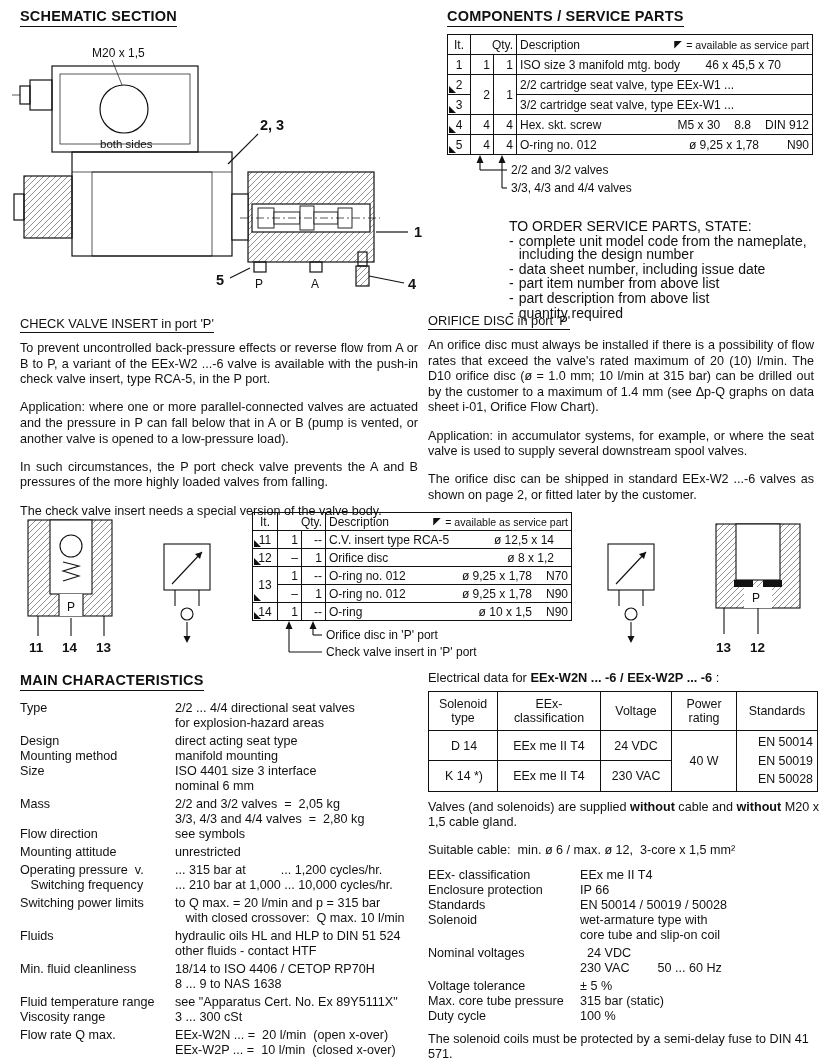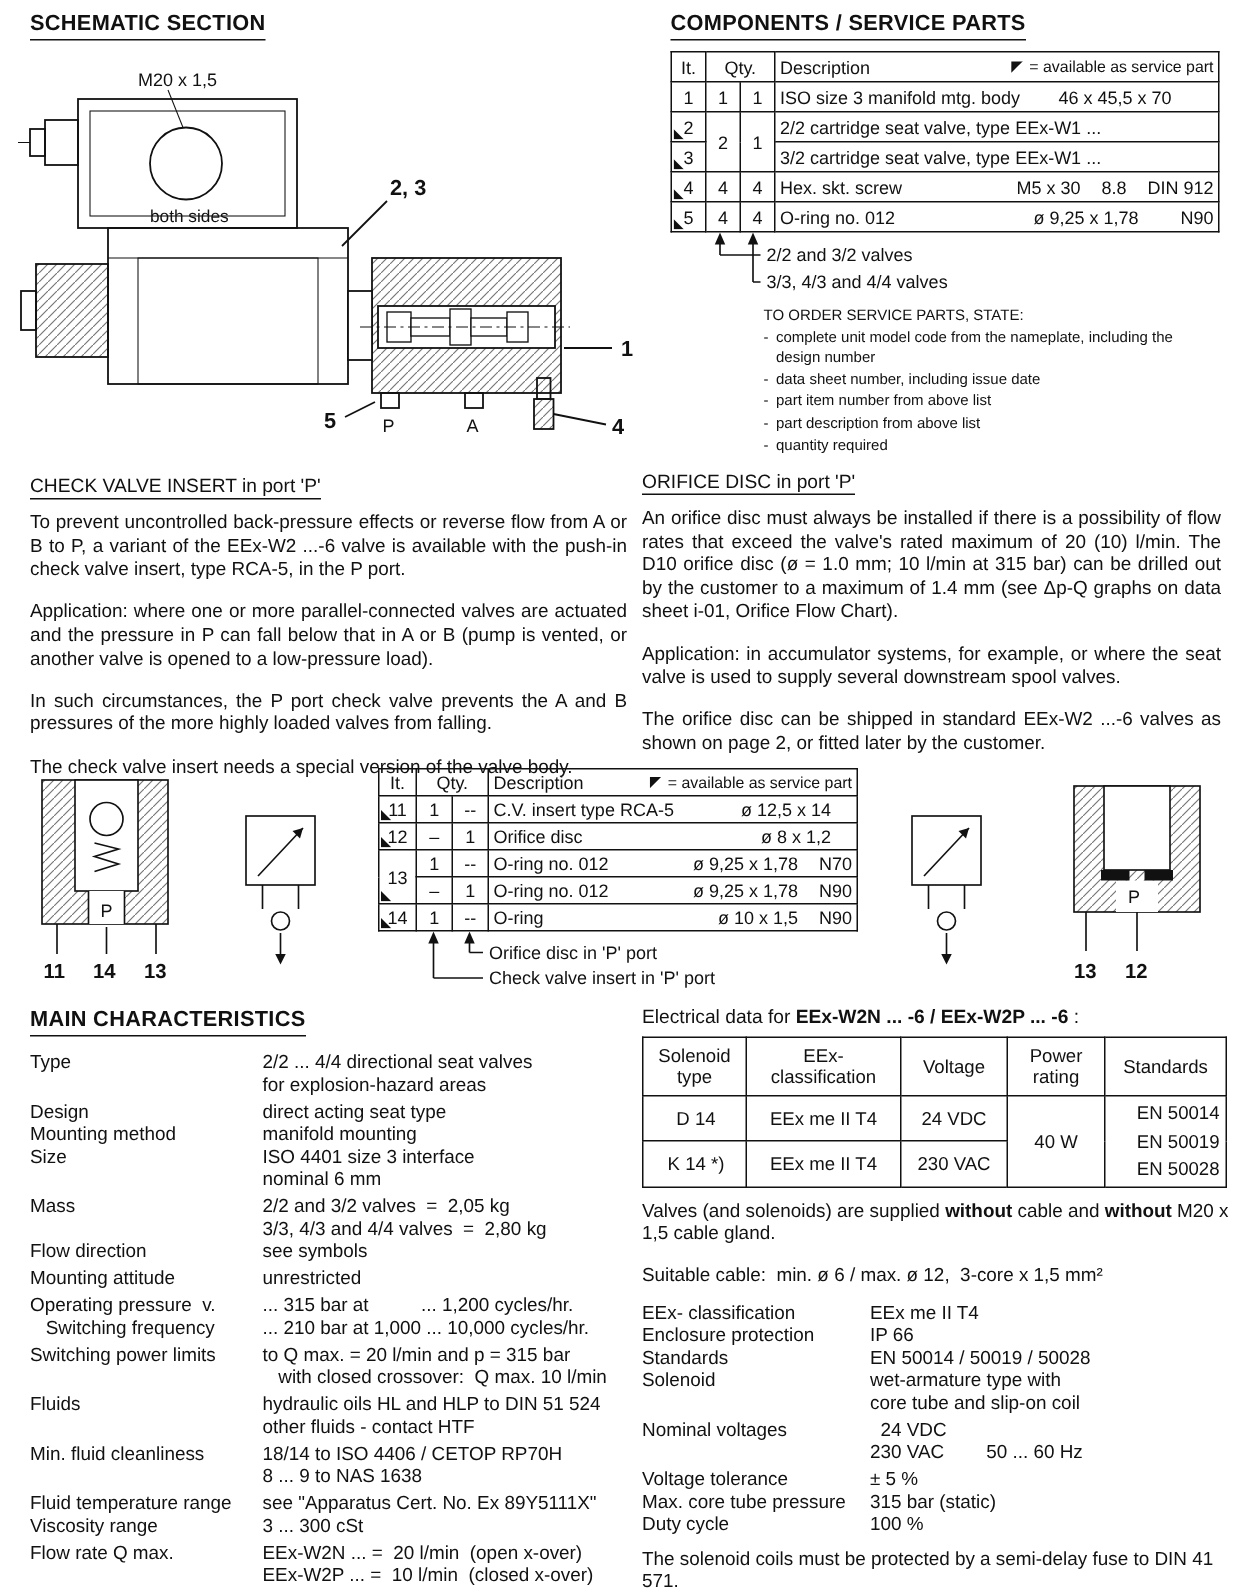--- a/index.html
+++ b/index.html
@@ -8,30 +8,30 @@
   .abs{position:absolute}
   .h1{font-size:14.5px;font-weight:bold;border-bottom:1.6px solid #111;display:inline-block;padding-bottom:2px;letter-spacing:.2px}
   .h2{font-size:12.8px;border-bottom:1.2px solid #111;display:inline-block;padding-bottom:1px}
   .para{font-size:12.6px;line-height:15.6px;text-align:justify;margin-top:8px}
   svg text{font-family:"Liberation Sans","DejaVu Sans",sans-serif}
   
   .ptable{border-collapse:collapse;width:100%;table-layout:fixed}
   .ptable th,.ptable td{border:1px solid #111;font-size:12px;font-weight:normal;padding:0 3px;height:19px;vertical-align:middle;overflow:hidden}
   .prtable th,.prtable td{height:17px}
   .c-it{text-align:center;position:relative}
-  .c-q{text-align:center}
+  .c-q{text-align:right}
   .dflex{display:flex;align-items:baseline;white-space:nowrap}
   .d-c1{margin-left:auto;padding-left:6px}
   .d-c2{margin-left:14px}
   .d-c3{margin-left:14px}
   .desc-head{display:flex;align-items:center;justify-content:space-between}
   .legend{display:inline-flex;align-items:center;font-size:10.6px;white-space:nowrap}
   .tri{display:inline-block;width:8px;height:8px;background:#111;clip-path:polygon(0 0,100% 0,0 100%);margin-right:4px}
   .cell-tri{position:absolute;left:1px;bottom:1px;width:7px;height:7px;background:#111;clip-path:polygon(0 0,0 100%,100% 100%)}
-  .order{font-size:10px;line-height:13.6px;margin-left:62px;margin-top:0;width:300px}
+  .order{font-size:14px;line-height:13.6px;margin-left:62px;margin-top:16px;width:300px}
   .order .oi{display:flex;gap:5px;margin-top:1px}
   
   .kv-row{display:flex;line-height:15px;font-size:12.6px}
   .kv-row.gap{margin-top:3px}
   .kv-k{flex:0 0 155px;white-space:pre-wrap}
   .kv-v{flex:1;white-space:pre-wrap}
   .ekv .kv-k{flex:0 0 152px}
   
   .etable{border-collapse:collapse;margin-top:6px}
   .etable th,.etable td{border:1px solid #111;font-size:12.4px;font-weight:normal;text-align:center;white-space:pre-line;padding:2px 4px;vertical-align:middle}

